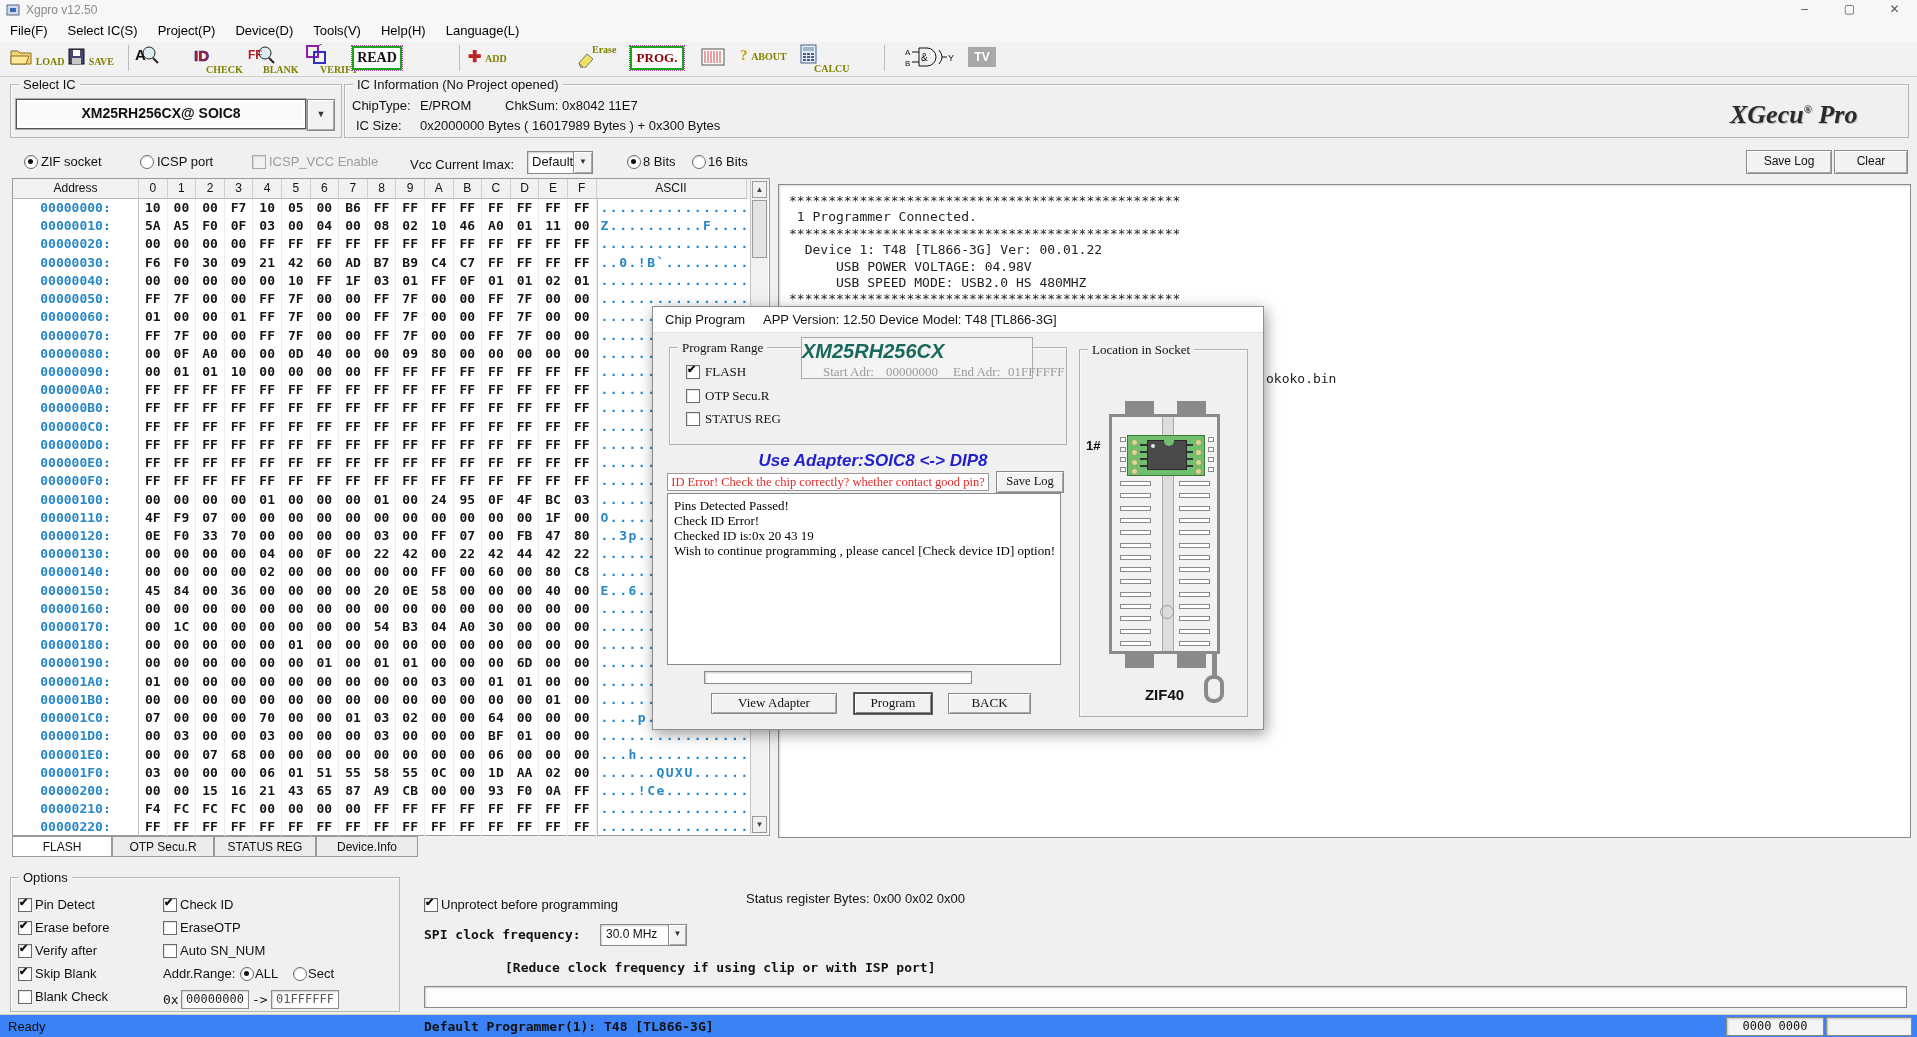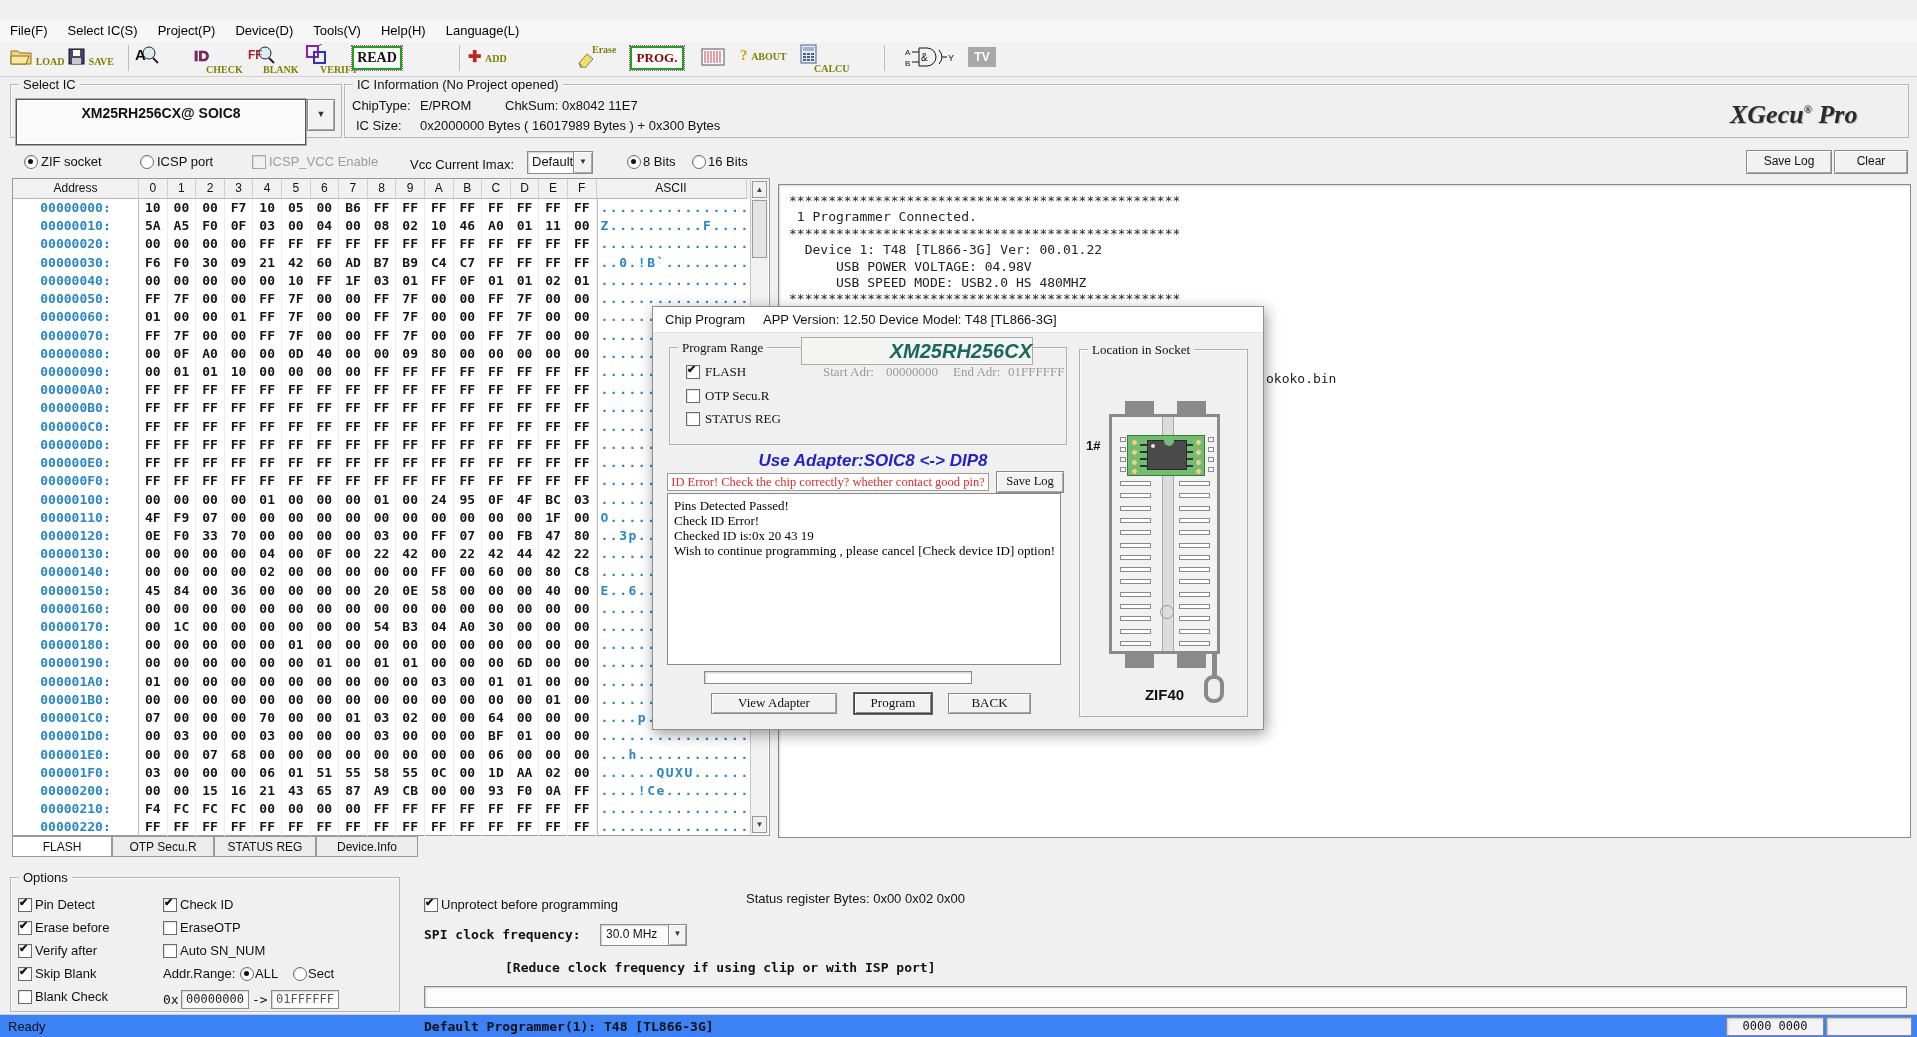--- a/index.html
+++ b/index.html
@@ -75,20 +75,32 @@
   .chipleg{position:absolute;height:2px;background:#333;}
   
   #statusbar{left:0;top:1014px;width:1917px;height:23px;background:#3b82f6;border-top:1px solid #cfcfcf;}
   .mono{font-family:"DejaVu Sans Mono",monospace;}
 </style>
 </head>
 <body>
 
 <div id="app">
 
+  <div class="abs" id="titlebar">
+    <span class="abs" style="left:6px;top:3px;">
+      <svg width="14" height="14">
+          <rect x="1" y="2" width="12" height="10" fill="#cfd8e8" stroke="#5a6a8a"></rect>
+          <rect x="4" y="5" width="6" height="4" fill="#3a6ab8"></rect>
+        </svg>
+    </span>
+    <span class="abs" id="title-text">Xgpro v12.50</span>
+    <div class="abs winbtn" style="left:1782px;">–</div>
+    <div class="abs winbtn" style="left:1827px;">▢</div>
+    <div class="abs winbtn" style="left:1872px;">✕</div>
+  </div>
 
   <div class="abs" id="menubar"><span class="menu-item">File(F)</span><span class="menu-item">Select IC(S)</span><span class="menu-item">Project(P)</span><span class="menu-item">Device(D)</span><span class="menu-item">Tools(V)</span><span class="menu-item">Help(H)</span><span class="menu-item">Language(L)</span></div>
 
   <div class="abs" id="toolbar">
     <div class="abs" style="left:10px;top:6px;">
       <span><svg width="22" height="17">
             <path d="M1 3 h7 l2 2 h11 v11 h-20 z" fill="#f3d579" stroke="#8a6d1f"></path>
             <path d="M1 8 h18 l-3 8 h-15 z" fill="#fbe89a" stroke="#8a6d1f"></path>
           </svg></span>
       <span class="tlabel">LOAD</span>
@@ -199,21 +211,21 @@
             <line x1="37" y1="11" x2="42" y2="11" stroke="#111"></line>
             <text x="43" y="15" font-size="9" fill="#111">Y</text>
           </svg></span>
     </div>
     <div class="abs" style="left:968px;top:5px;width:28px;height:20px;background:#a8a8a8;color:#fff;text-align:center;font-weight:bold;font-size:12px;line-height:20px;">TV</div>
   </div>
 
   <div class="group" style="left:10px;top:84px;width:330px;height:52px;">
     <span class="gtitle">Select IC</span>
   </div>
-  <div class="abs" style="left:16px;top:99px;width:290px;height:46px;background:#fafafa;border:1px solid #555;box-shadow:0 0 0 1px #aaa, inset 0 0 0 2px #fff;box-sizing:border-box;text-align:center;font-weight:bold;font-size:14px;line-height:27px;">XM25RH256CX@ SOIC8</div>
+  <div class="abs" style="left:16px;top:99px;width:290px;height:30px;background:#fafafa;border:1px solid #555;box-shadow:0 0 0 1px #aaa, inset 0 0 0 2px #fff;box-sizing:border-box;text-align:center;font-weight:bold;font-size:14px;line-height:27px;">XM25RH256CX@ SOIC8</div>
   <div class="btn3d" style="left:307px;top:99px;width:26px;height:30px;line-height:28px;font-size:9px;color:#333;">▼</div>
 
   <div class="group" style="left:344px;top:84px;width:1563px;height:52px;">
     <span class="gtitle">IC Information (No Project opened)</span>
   </div>
   <span class="lbl" style="left:352px;top:98px;">ChipType:</span>
   <span class="lbl" style="left:420px;top:98px;">E/PROM</span>
   <span class="lbl" style="left:505px;top:98px;">ChkSum:</span>
   <span class="lbl" style="left:562px;top:98px;">0x8042 11E7</span>
   <span class="lbl" style="left:356px;top:118px;">IC Size:</span>
@@ -1040,21 +1052,21 @@
 
   <div class="abs" id="dialog">
     <div id="dlg-titlebar">
       <span class="abs" style="left:12px;top:5px;font-size:13px;">Chip Program</span>
       <span class="abs" style="left:110px;top:5px;font-size:13px;">APP Version: 12.50 Device Model: T48 [TL866-3G]</span>
     </div>
 
     <div class="dlg-group" style="left:16px;top:40px;width:396px;height:96px;">
       <span class="dlg-gtitle">Program Range</span>
     </div>
-    <div class="abs" style="left:148px;top:30px;width:232px;height:28px;background:#f4f4f3;border:1px solid #ababab;box-sizing:border-box;text-align:right;font-family:'Liberation Sans',sans-serif;font-style:italic;font-weight:bold;font-size:20px;line-height:26px;color:#17695d;">XM25RH256CX</div>
+    <div class="abs" style="left:148px;top:30px;width:232px;height:42px;background:#f4f4f3;border:1px solid #ababab;box-sizing:border-box;text-align:left;font-family:'Liberation Sans',sans-serif;font-style:italic;font-weight:bold;font-size:20px;line-height:26px;color:#17695d;">XM25RH256CX</div>
 
     <span class="cb on" style="left:33px;top:58px;"></span>
     <span class="lbl dserif" style="left:52px;top:57px;">FLASH</span>
     <span class="lbl dserif graytx" style="left:170px;top:57px;">Start Adr:</span>
     <span class="lbl dserif graytx" style="left:233px;top:57px;">00000000</span>
     <span class="lbl dserif graytx" style="left:300px;top:57px;">End Adr:</span>
     <span class="lbl dserif graytx" style="left:355px;top:57px;">01FFFFFF</span>
     <span class="cb" style="left:33px;top:82px;"></span>
     <span class="lbl dserif" style="left:52px;top:81px;">OTP Secu.R</span>
     <span class="cb" style="left:33px;top:105px;"></span>

